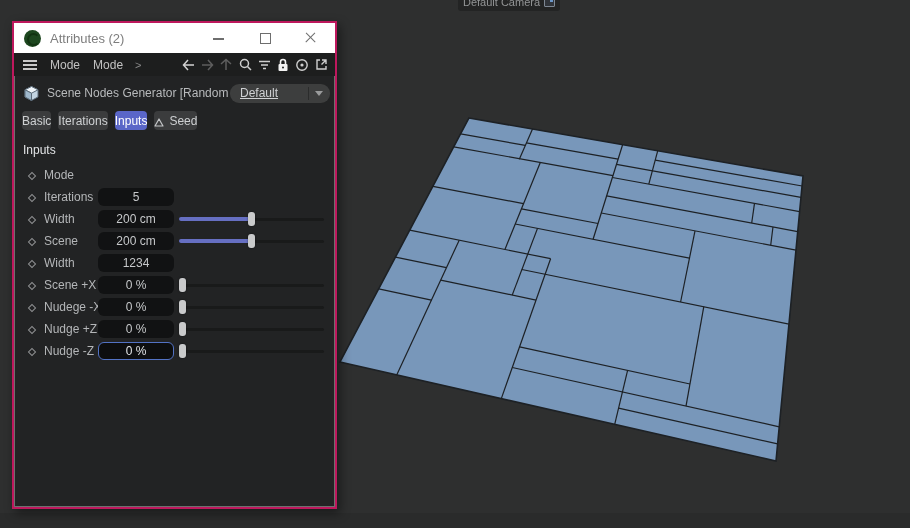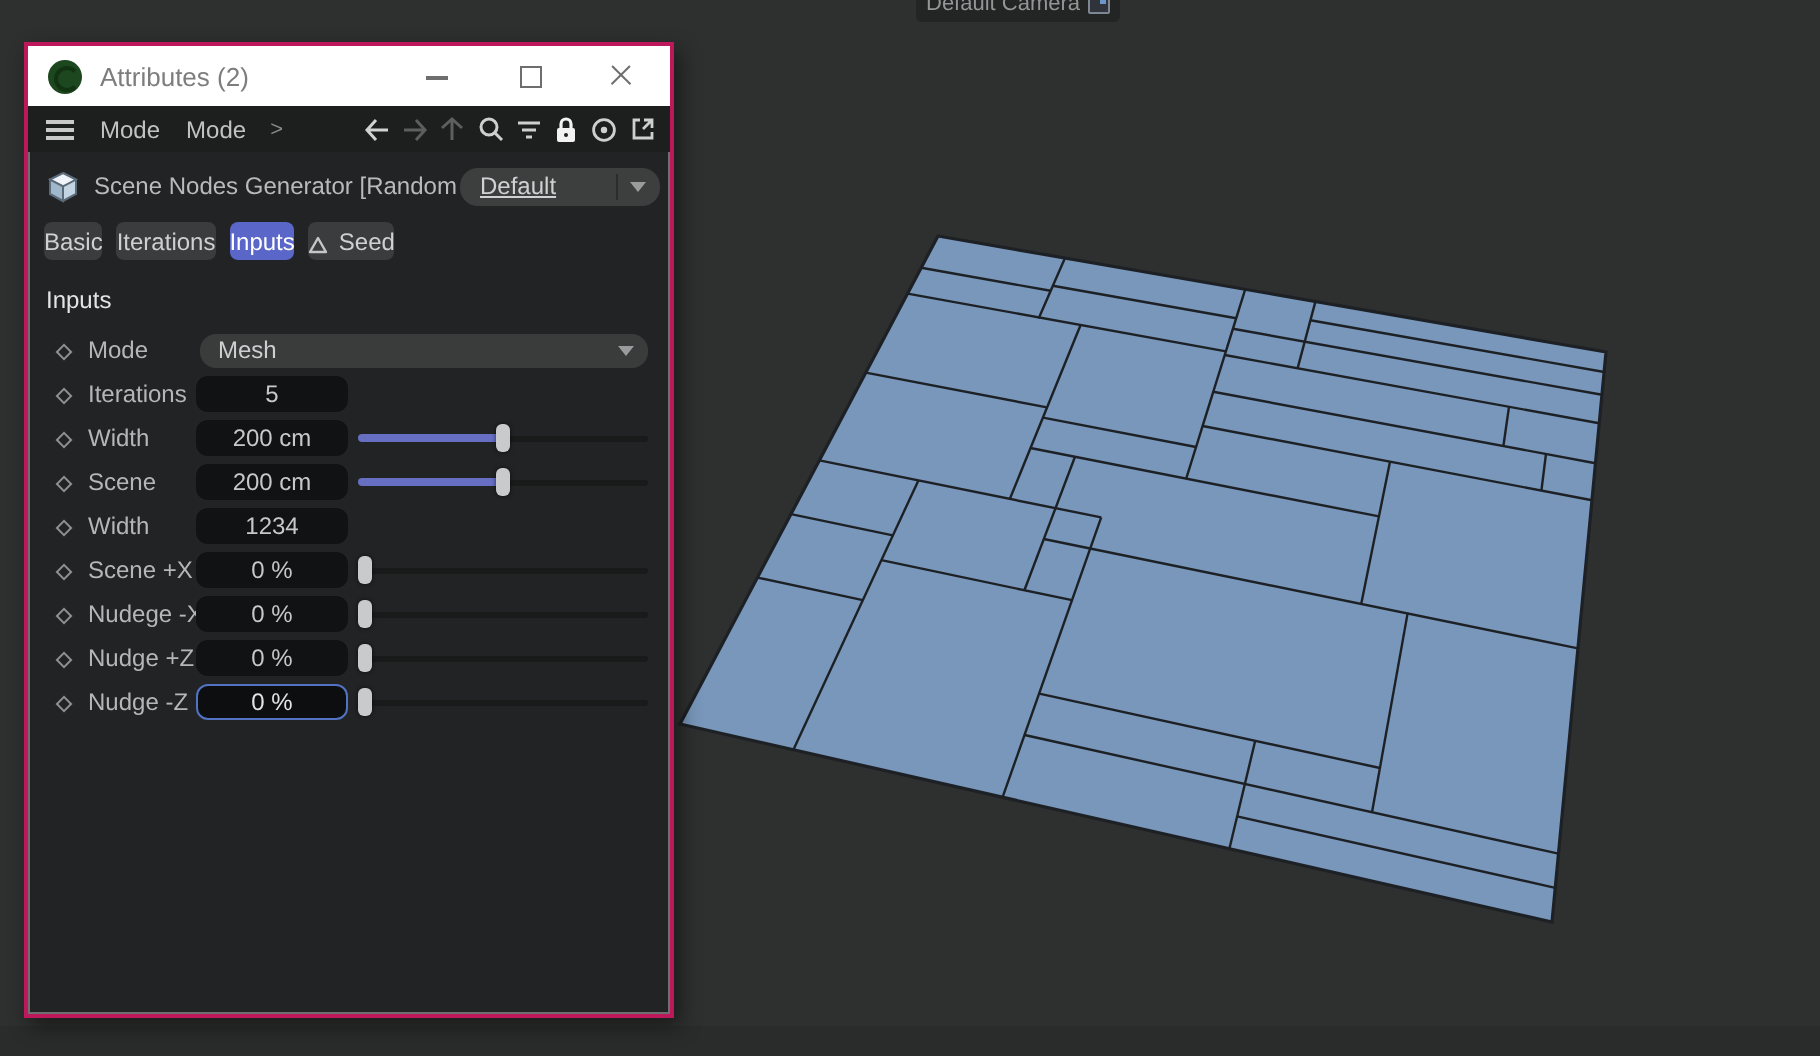--- a/index.html
+++ b/index.html
@@ -239,24 +239,20 @@
         <span>Seed</span>
       </div>
     </div>
 
     <div class="section-label">Inputs</div>
 
     <div id="param-list">
         <div class="param-row">
           <span class="diamond"></span>
           <span class="param-label">Mode</span>
-          <div class="mode-dropdown">
-            <span class="md-text">Mesh</span>
-            <span class="tri-down"></span>
-          </div>
         </div>
         <div class="param-row">
           <span class="diamond"></span>
           <span class="param-label">Iterations</span>
           <div class="num-field">5</div>
         </div>
         <div class="param-row">
           <span class="diamond"></span>
           <span class="param-label">Width</span>
           <div class="num-field">200 cm</div>

